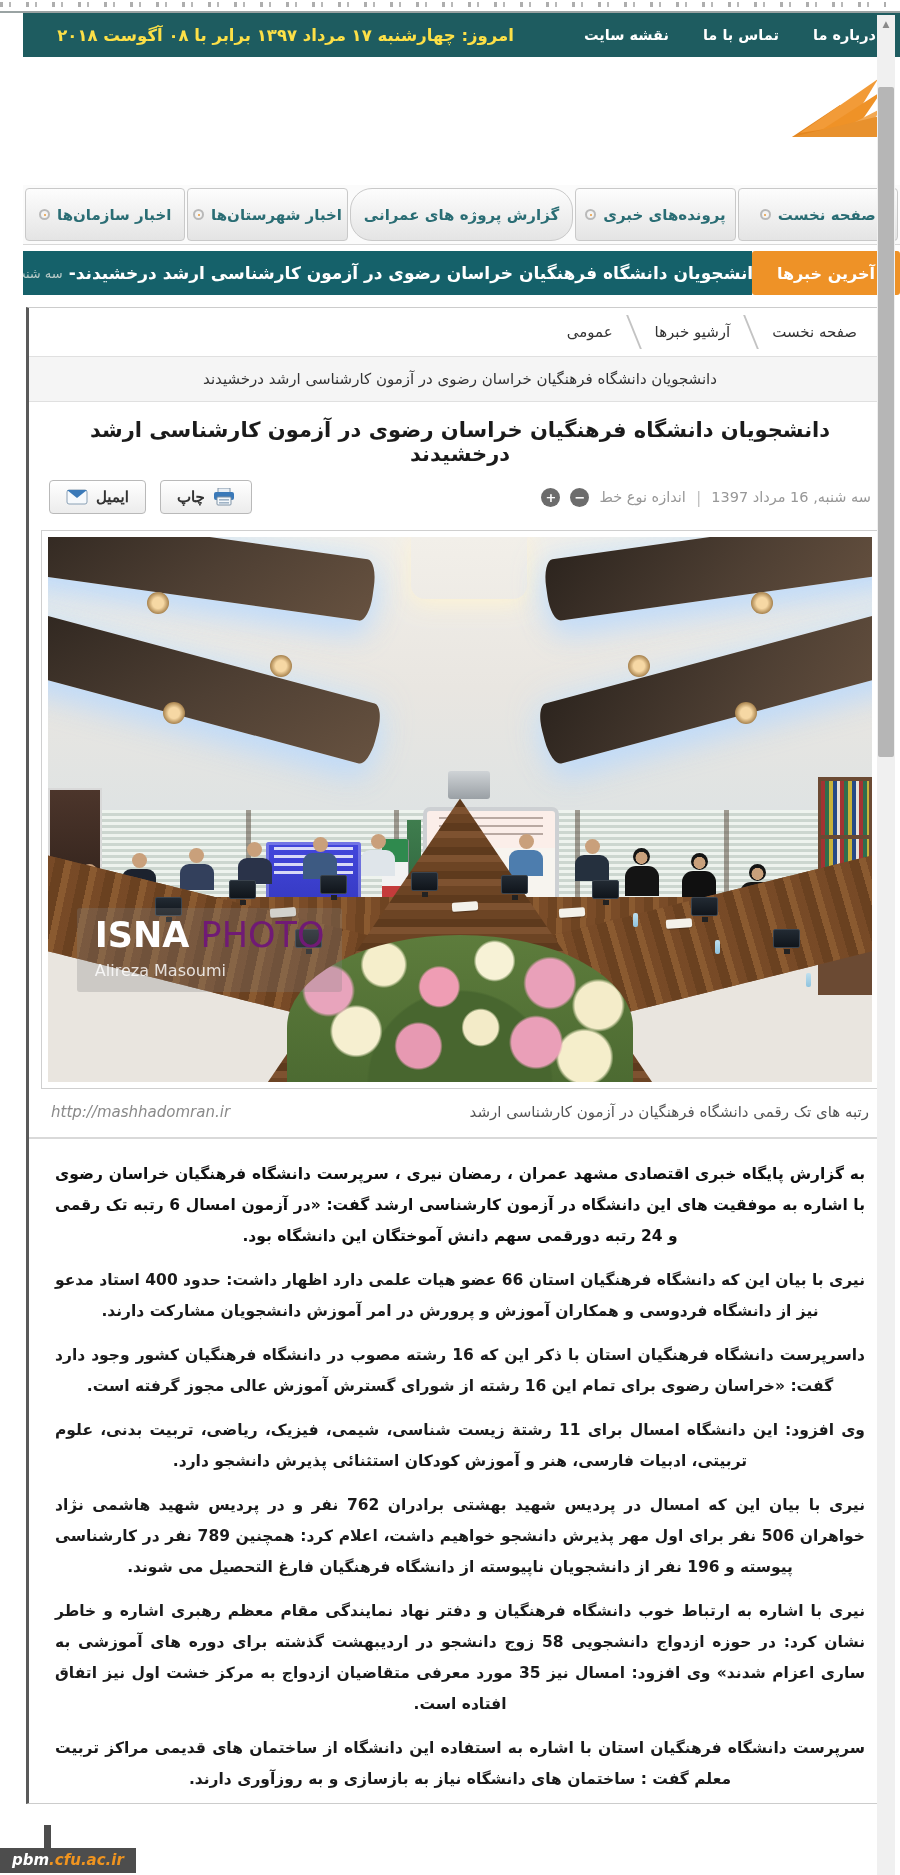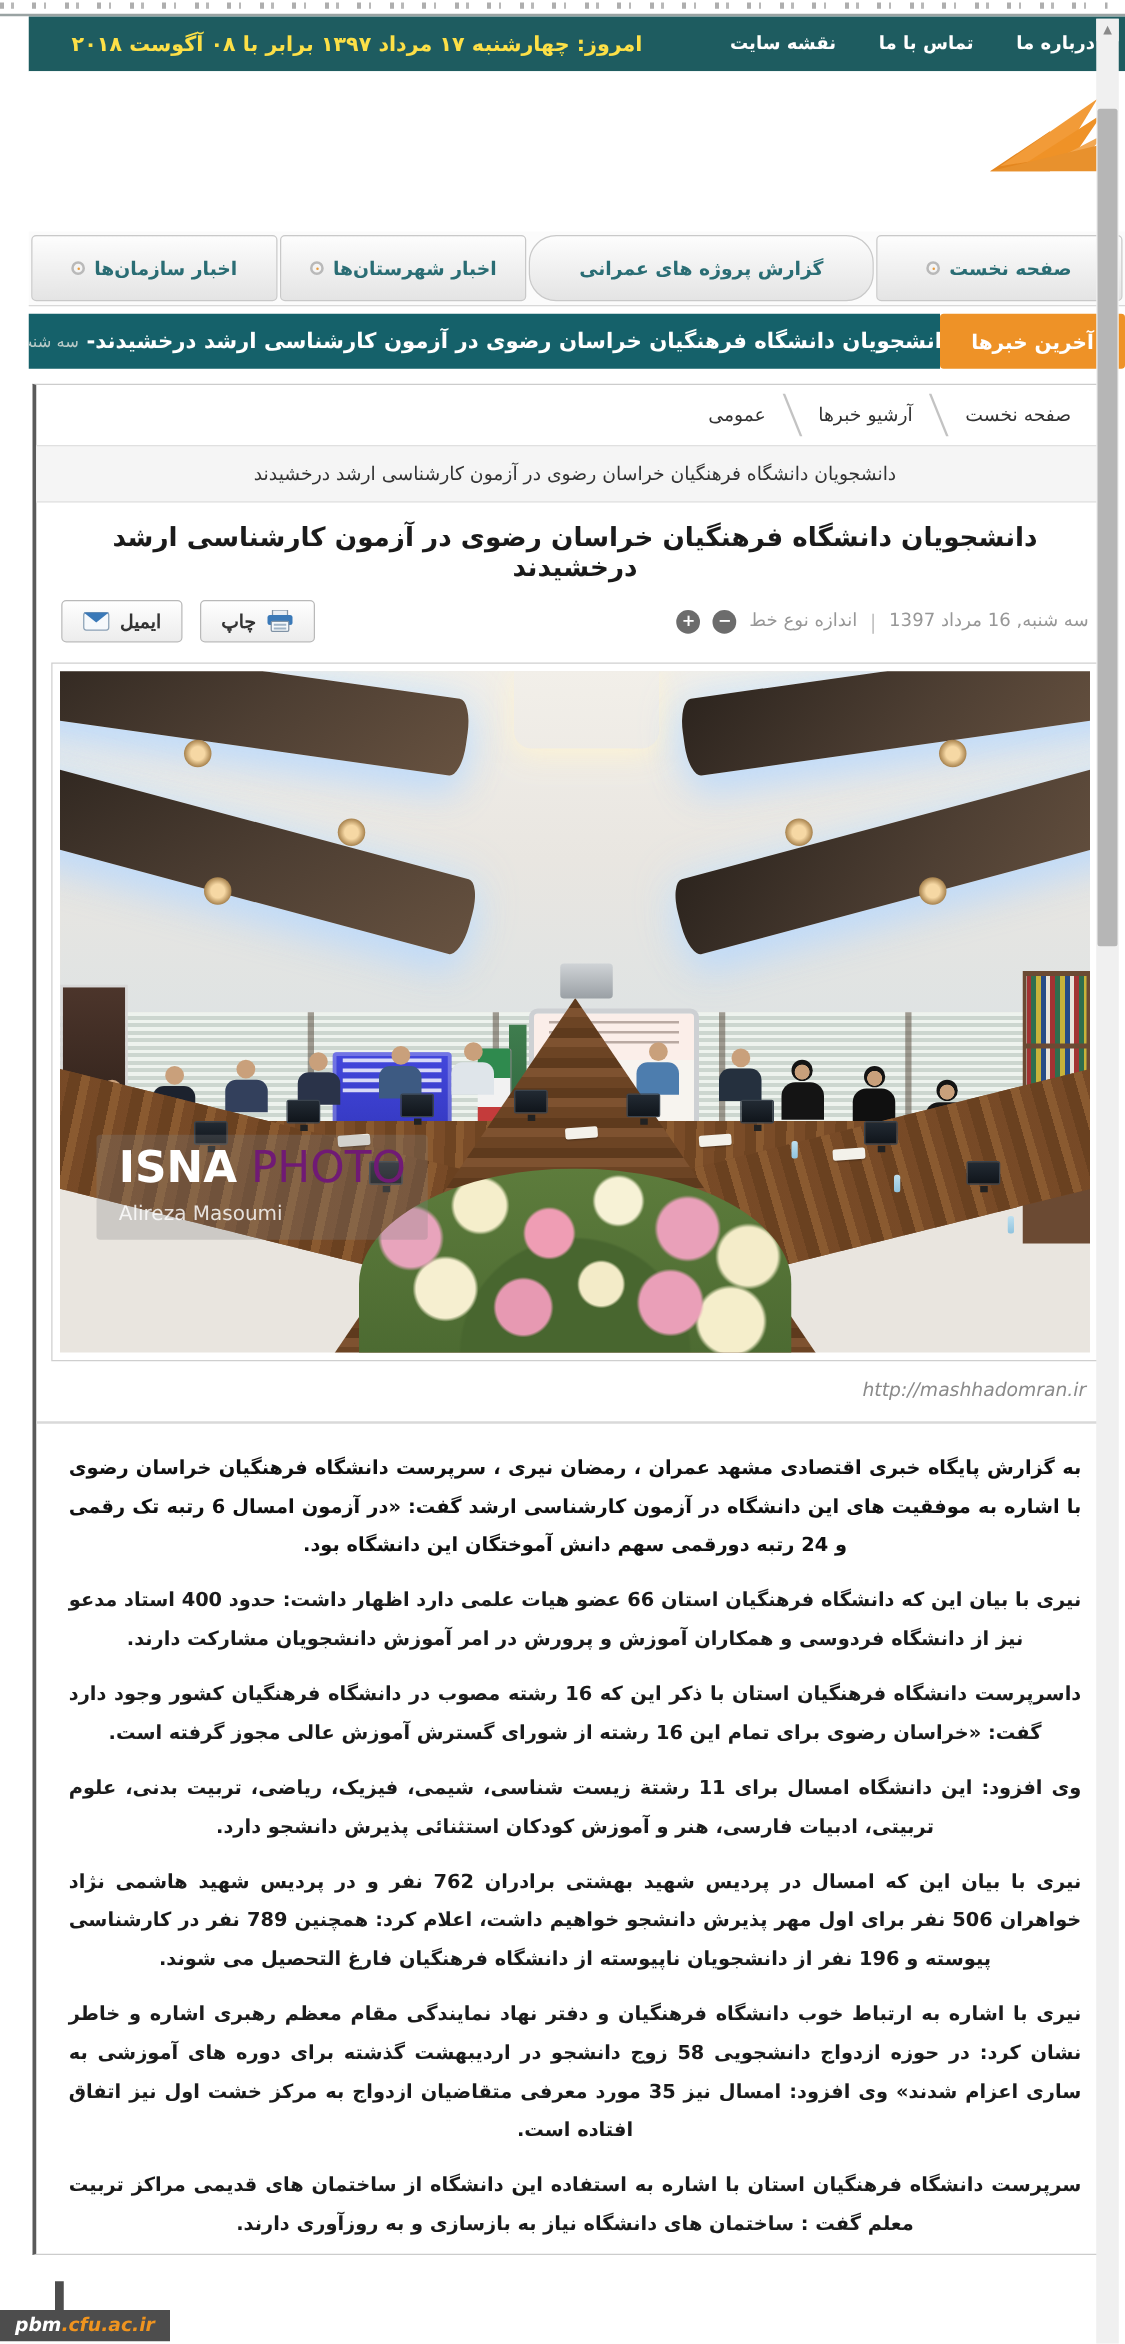--- a/index.html
+++ b/index.html
@@ -196,20 +196,24 @@
       <polygon points="2,62 94,40 88,62" fill="#e8912d"></polygon>
     </svg>
   </div>
 </div>
 
 <div class="nav">
   <div class="nav-btn">
     <span class="lbl">صفحه نخست</span>
     <span class="nav-dot"></span>
   </div>
+  <div class="nav-btn">
+    <span class="lbl">پرونده‌های خبری</span>
+    <span class="nav-dot"></span>
+  </div>
   <div class="nav-btn wide">
     <span class="lbl">گزارش پروژه های عمرانی</span>
   </div>
   <div class="nav-btn">
     <span class="lbl">اخبار شهرستان‌ها</span>
     <span class="nav-dot"></span>
   </div>
   <div class="nav-btn">
     <span class="lbl">اخبار سازمان‌ها</span>
     <span class="nav-dot"></span>
@@ -387,20 +391,21 @@
       <div class="flowers"></div>
 
       <div class="isna">
         <div class="l1"><b>ISNA</b><span> PHOTO</span></div>
         <div class="l2">Alireza Masoumi</div>
       </div>
     </div>
   </div>
 
   <div class="caption-row">
+    <div class="caption-txt">رتبه های تک رقمی دانشگاه فرهنگیان در آزمون کارشناسی ارشد</div>
     <div class="source-url">http://mashhadomran.ir</div>
   </div>
 
   <div class="body-txt">
     <p class="lead">به گزارش پایگاه خبری اقتصادی مشهد عمران ، رمضان نیری ، سرپرست دانشگاه فرهنگیان خراسان رضوی با اشاره به موفقیت های این دانشگاه در آزمون کارشناسی ارشد گفت: «در آزمون امسال 6 رتبه تک رقمی و 24 رتبه دورقمی سهم دانش آموختگان این دانشگاه بود.</p>
     <p>نیری با بیان این که دانشگاه فرهنگیان استان 66 عضو هیات علمی دارد اظهار داشت: حدود 400 استاد مدعو نیز از دانشگاه فردوسی و همکاران آموزش و پرورش در امر آموزش دانشجویان مشارکت دارند.</p>
     <p>داسرپرست دانشگاه فرهنگیان استان با ذکر این که 16 رشته مصوب در دانشگاه فرهنگیان کشور وجود دارد گفت: «خراسان رضوی برای تمام این 16 رشته از شورای گسترش آموزش عالی مجوز گرفته است.</p>
     <p>وی افزود: این دانشگاه امسال برای 11 رشتة زیست شناسی، شیمی، فیزیک، ریاضی، تربیت بدنی، علوم تربیتی، ادبیات فارسی، هنر و آموزش کودکان استثنائی پذیرش دانشجو دارد.</p>
     <p>نیری با بیان این که امسال در  پردیس شهید بهشتی برادران 762 نفر و در پردیس شهید هاشمی نژاد خواهران 506 نفر برای اول مهر پذیرش دانشجو خواهیم داشت،  اعلام کرد: همچنین 789 نفر در کارشناسی پیوسته و 196 نفر از دانشجویان ناپیوسته از دانشگاه فرهنگیان فارغ التحصیل می شوند.</p>
     <p>نیری با اشاره به ارتباط خوب دانشگاه فرهنگیان و دفتر نهاد نمایندگی مقام معظم رهبری اشاره و خاطر نشان کرد: در حوزه ازدواج دانشجویی 58 زوج دانشجو در اردیبهشت گذشته برای دوره های آموزشی به ساری اعزام شدند» وی افزود: امسال نیز 35 مورد معرفی متقاضیان ازدواج به مرکز خشت اول نیز اتفاق افتاده است.</p>

